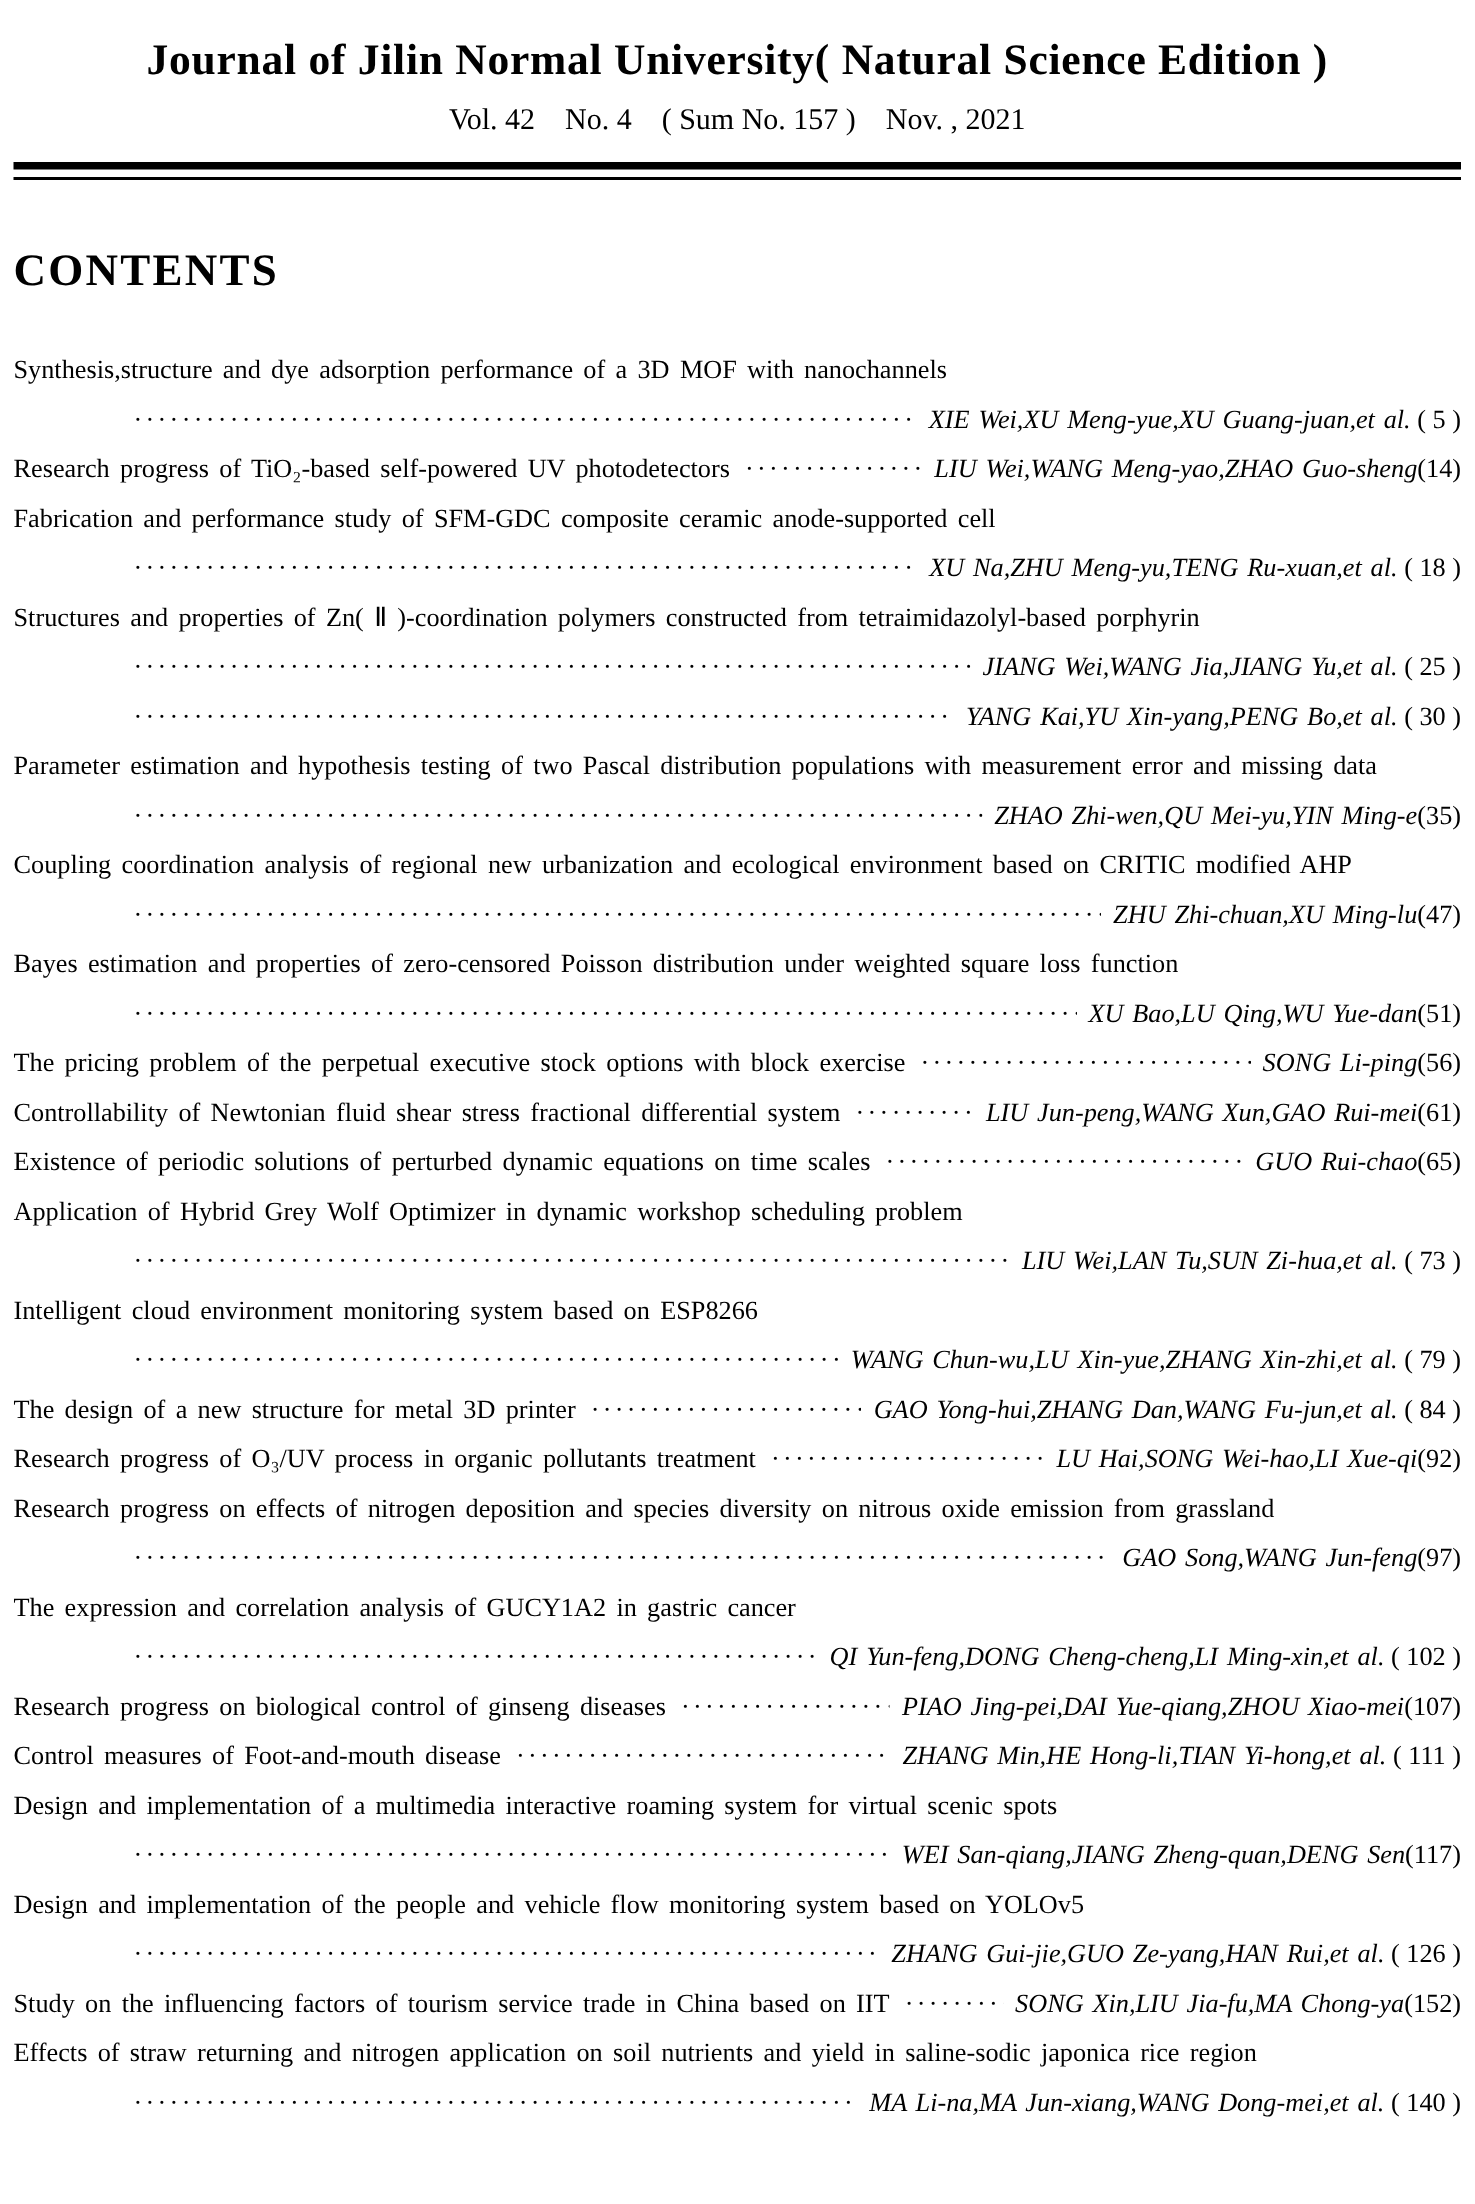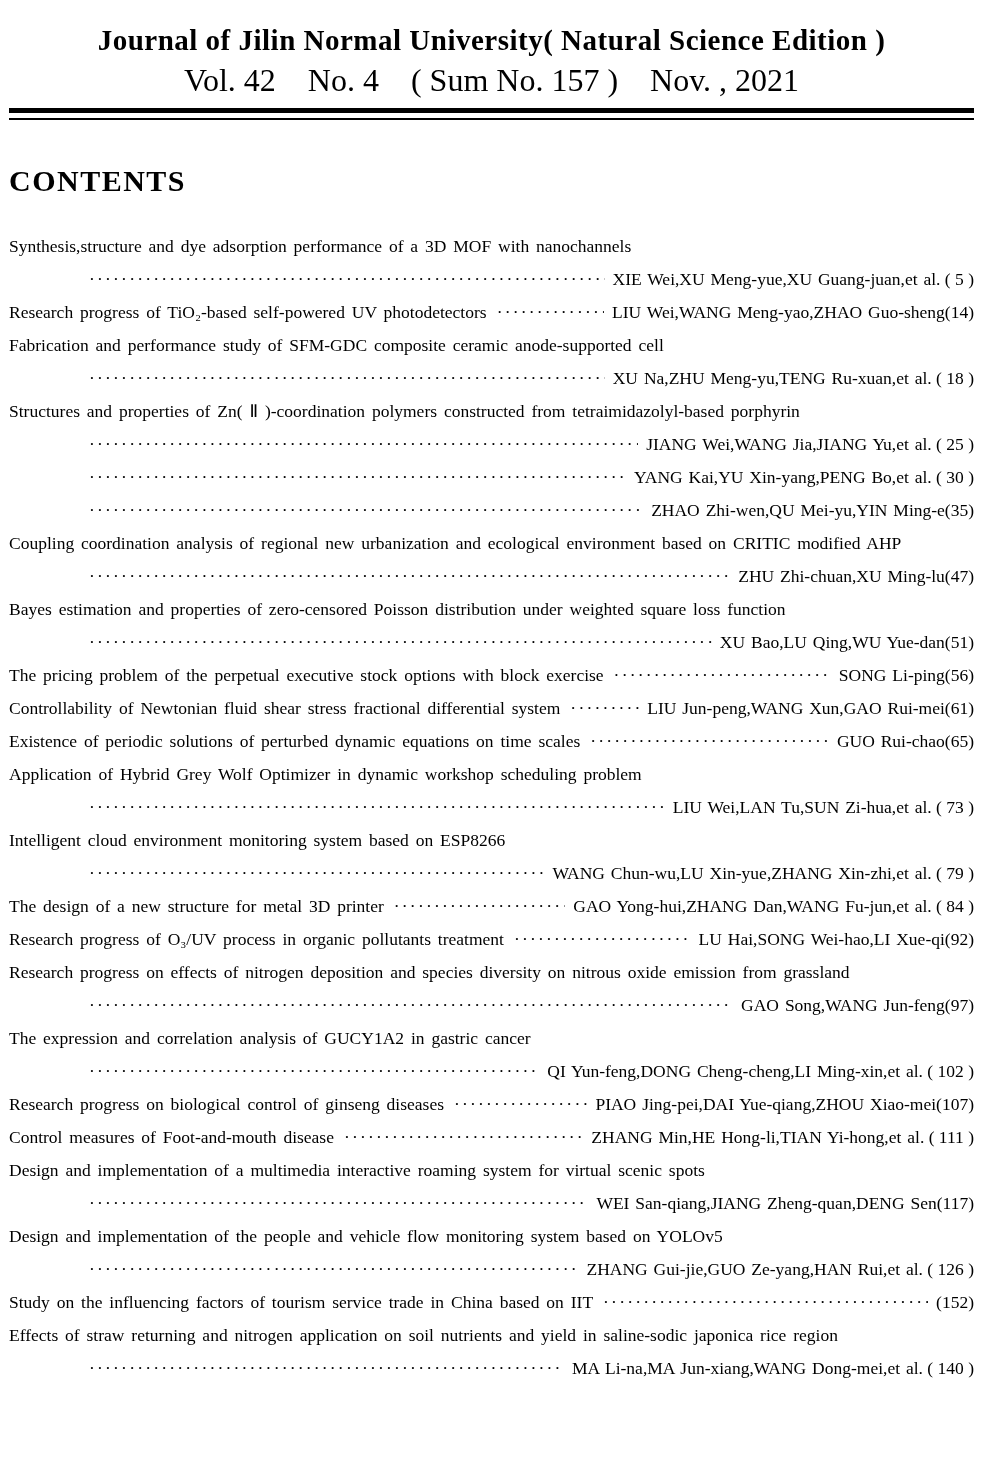--- a/index.html
+++ b/index.html
@@ -9,21 +9,21 @@
     font-family: "Liberation Serif", serif;
     overflow: hidden;
   }
   .page { box-sizing: border-box; padding: 14px 9px 0 9px; }
   header { text-align: center; }
   .journal-title {
     font-size: 29px; font-weight: bold; line-height: 36px;
     margin: 8px 0 0 0; letter-spacing: 0.5px; white-space: pre;
   }
   .issue-line {
-    font-size: 32px; line-height: 32px; margin-top: 6px; white-space: pre;
+    font-size: 20px; line-height: 32px; margin-top: 6px; white-space: pre;
   }
   .rule-thick { height: 5px; background: #000; margin-top: 12px; }
   .rule-thin  { height: 2px; background: #000; margin-top: 5px; }
   .contents-heading {
     font-size: 30px; font-weight: bold; letter-spacing: 1.5px;
     margin-top: 44px; 
   }
   .toc { margin-top: 32px; font-size: 17.5px; }
   .line {
     display: flex; align-items: flex-start;
@@ -33,21 +33,21 @@
   .cont { padding-left: 78px; }
   .dots {
     flex: 1 1 auto; min-width: 0; overflow: hidden;
     white-space: nowrap; letter-spacing: 2.2px;
     margin: 0 8px 0 10px;
   }
   .cont .dots { margin-left: 2px; }
   .dots::after {
     content: "························································································································································································";
   }
-  .authors { white-space: pre; word-spacing: 1.5px; flex: 0 0 auto; }
+  .authors { font-style: italic; white-space: pre; word-spacing: 1.5px; flex: 0 0 auto; }
   .pageno { white-space: pre; flex: 0 0 auto; }
 </style>
 </head>
 <body>
 
 <div class="page">
   <header>
     <h1 class="journal-title">Journal of Jilin Normal University( Natural Science Edition )</h1>
     <div class="issue-line">Vol. 42    No. 4    ( Sum No. 157 )    Nov. , 2021</div>
   </header>
@@ -94,20 +94,23 @@
         </div>
       </div>
       <div class="entry">
         <div class="line cont">
           <span class="dots"></span>
           <span class="authors">YANG Kai,YU Xin-yang,PENG Bo,et al.</span>
           <span class="pageno"> ( 30 )</span>
         </div>
       </div>
       <div class="entry">
+        <div class="line">
+          <span class="title">Parameter estimation and hypothesis testing of two Pascal distribution populations with measurement error and missing data</span>
+        </div>
         <div class="line cont">
           <span class="dots"></span>
           <span class="authors">ZHAO Zhi-wen,QU Mei-yu,YIN Ming-e</span>
           <span class="pageno">(35)</span>
         </div>
       </div>
       <div class="entry">
         <div class="line">
           <span class="title">Coupling coordination analysis of regional new urbanization and ecological environment based on CRITIC modified AHP</span>
         </div>
@@ -240,20 +243,21 @@
         <div class="line cont">
           <span class="dots"></span>
           <span class="authors">ZHANG Gui-jie,GUO Ze-yang,HAN Rui,et al.</span>
           <span class="pageno"> ( 126 )</span>
         </div>
       </div>
       <div class="entry">
         <div class="line">
           <span class="title">Study on the influencing factors of tourism service trade in China based on IIT</span>
           <span class="dots"></span>
+          <span class="authors">SONG Xin,LIU Jia-fu,MA Chong-ya</span>
           <span class="pageno">(152)</span>
         </div>
       </div>
       <div class="entry">
         <div class="line">
           <span class="title">Effects of straw returning and nitrogen application on soil nutrients and yield in saline-sodic japonica rice region</span>
         </div>
         <div class="line cont">
           <span class="dots"></span>
           <span class="authors">MA Li-na,MA Jun-xiang,WANG Dong-mei,et al.</span>

